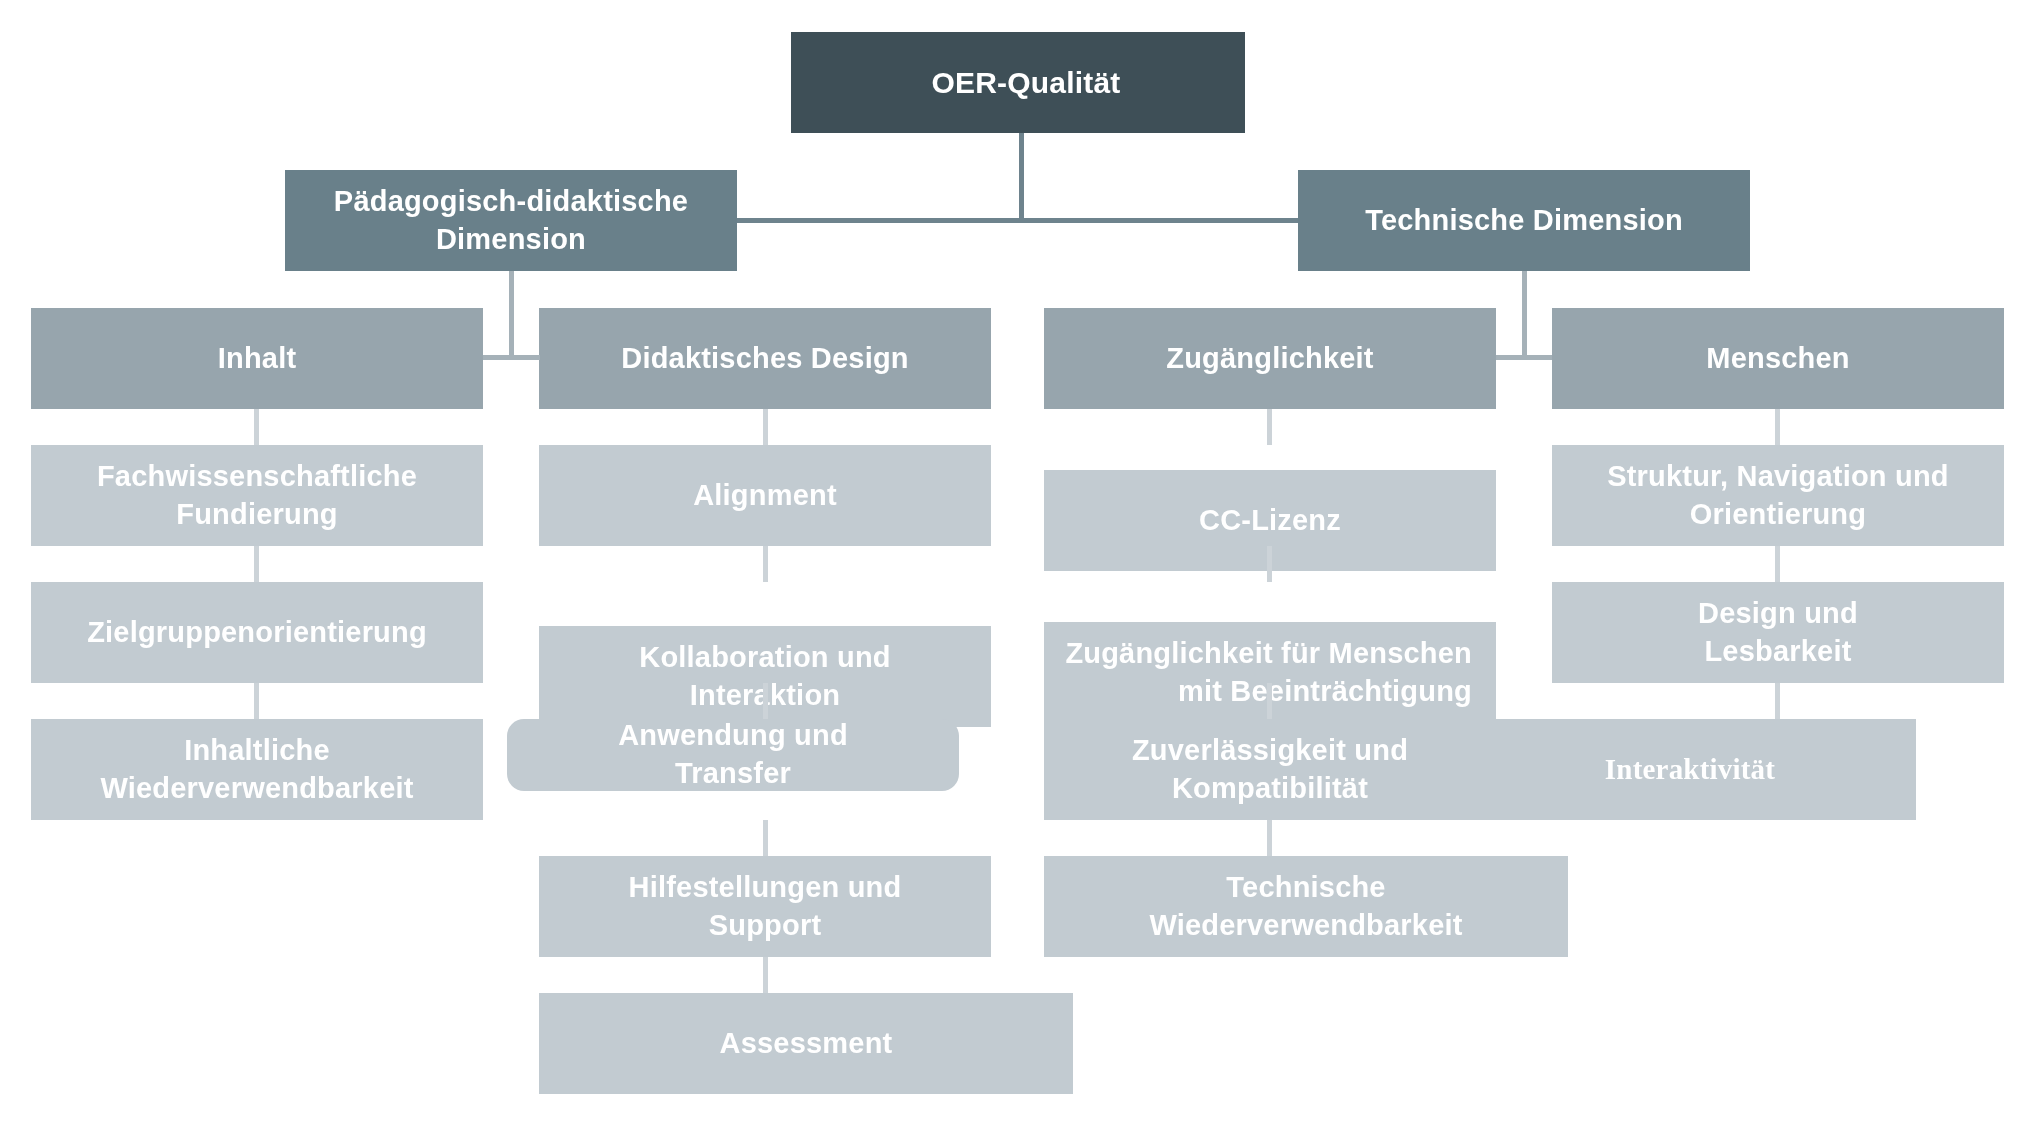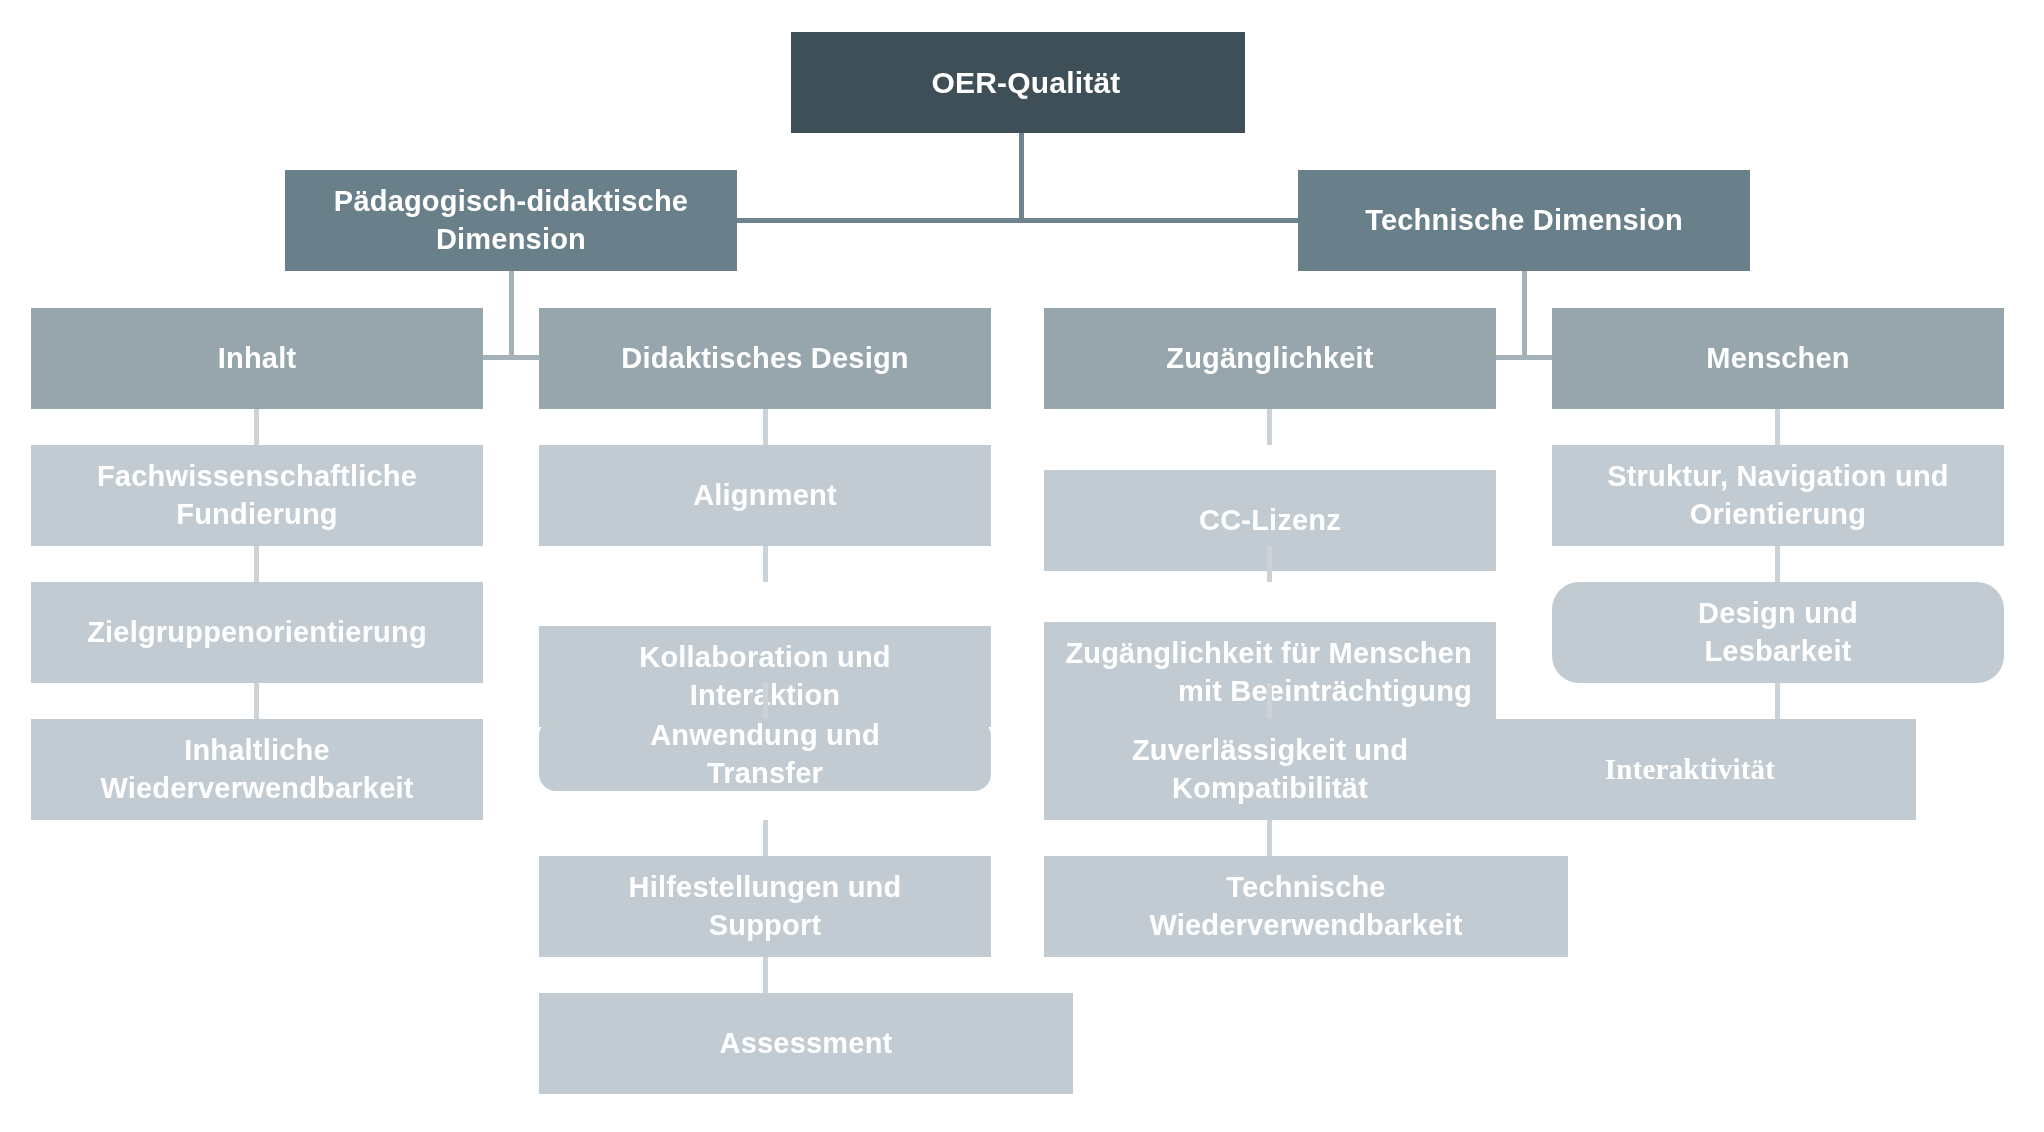--- a/index.html
+++ b/index.html
@@ -55,37 +55,37 @@
 
   <div class="box leaf-box" style="left:31px; top:445px; width:452px; height:101px;">Fachwissenschaftliche
 Fundierung</div>
   <div class="box leaf-box" style="left:31px; top:582px; width:452px; height:101px;">Zielgruppenorientierung</div>
   <div class="box leaf-box" style="left:31px; top:719px; width:452px; height:101px;">Inhaltliche
 Wiederverwendbarkeit</div>
 
   <div class="box leaf-box" style="left:539px; top:445px; width:452px; height:101px;">Alignment</div>
   <div class="box leaf-box" style="left:539px; top:582px; width:452px; height:101px;margin-top:44px;">Kollaboration und
 Interaktion</div>
-  <div class="box leaf-box" style="left:539px; top:719px; width:452px; height:72px;border-radius:17px;">Anwendung und
+  <div class="box leaf-box" style="left:507px; top:719px; width:452px; height:72px;border-radius:17px;">Anwendung und
 Transfer</div>
   <div class="box leaf-box" style="left:539px; top:856px; width:452px; height:101px;">Hilfestellungen und
 Support</div>
   <div class="box leaf-box" style="left:539px; top:993px; width:534px; height:101px;">Assessment</div>
 
   <div class="box leaf-box" style="left:1044px; top:470px; width:452px; height:101px;">CC-Lizenz</div>
   <div class="box leaf-box align-right" style="left:1044px; top:582px; width:452px; height:101px;">Zugänglichkeit für Menschen
 mit Beeinträchtigung</div>
   <div class="box leaf-box" style="left:1044px; top:719px; width:452px; height:101px;">Zuverlässigkeit und
 Kompatibilität</div>
   <div class="box leaf-box" style="left:1044px; top:856px; width:524px; height:101px;">Technische
 Wiederverwendbarkeit</div>
 
   <div class="box leaf-box" style="left:1552px; top:445px; width:452px; height:101px;">Struktur, Navigation und
 Orientierung</div>
-  <div class="box leaf-box" style="left:1552px; top:582px; width:452px; height:101px;border-radius:27px;">Design und
+  <div class="box leaf-box" style="left:1552px; top:582px; width:452px; height:101px;">Design und
 Lesbarkeit</div>
   <div class="box leaf-box" style="left:1464px; top:719px; width:452px; height:101px;font-family:Liberation Serif, serif;">Interaktivität</div>
 
   <div class="line line-l1" style="left:1019px; top:133px; width:5px; height:90px;"></div>
   <div class="line line-l1" style="left:737px; top:218px; width:561px; height:5px;"></div>
 
   <div class="line line-l2" style="left:509px; top:271px; width:5px; height:89px;"></div>
   <div class="line line-l2" style="left:483px; top:355px; width:57px; height:5px;"></div>
 
   <div class="line line-l2" style="left:1522px; top:271px; width:5px; height:89px;"></div>

